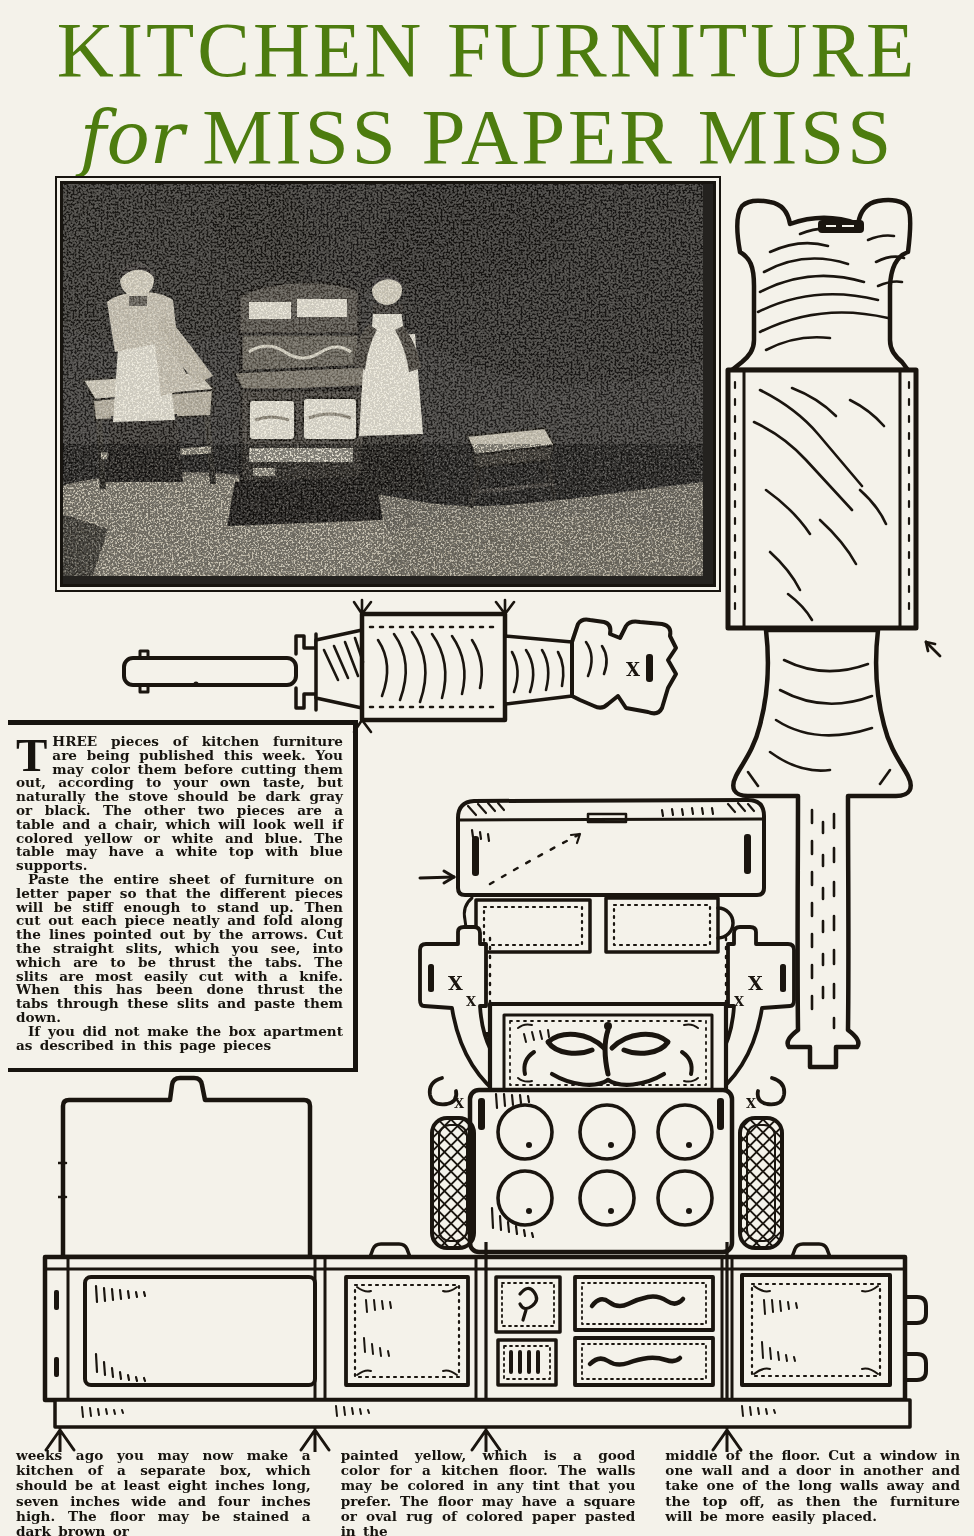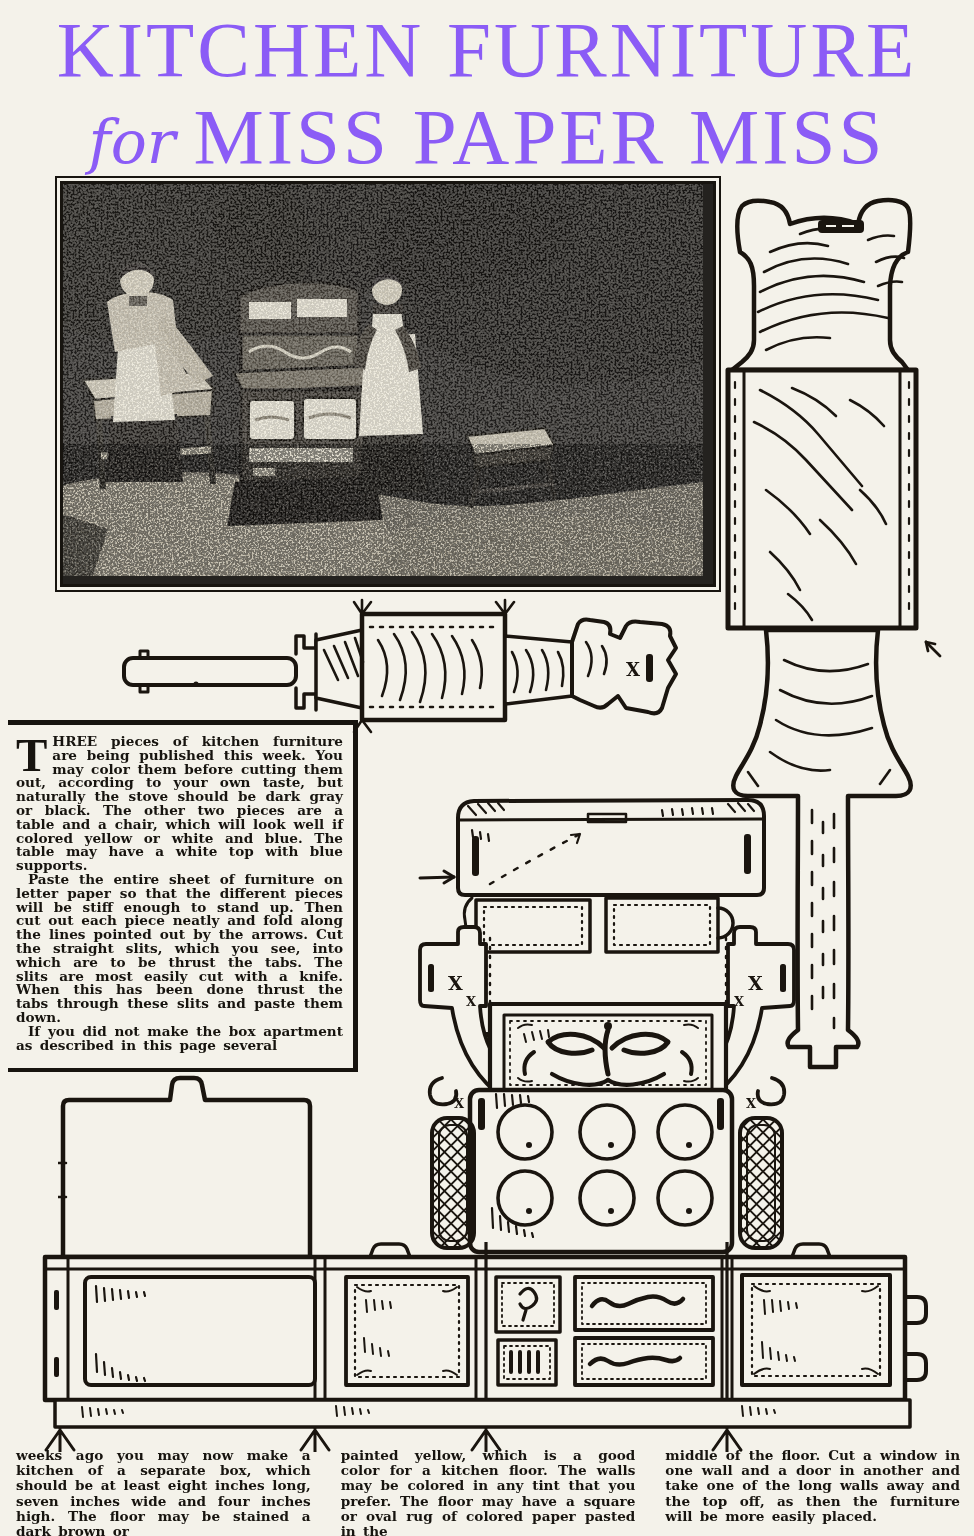--- a/index.html
+++ b/index.html
@@ -3,24 +3,24 @@
 <meta charset="utf-8">
 <style>
   html,body{margin:0;padding:0;background:#d8d5cc;}
   .page{position:relative;width:974px;height:1536px;margin:0 auto;background:#f4f2ea;overflow:hidden;
         font-family:"DejaVu Serif","Liberation Serif",serif;color:#17140f;}
   svg{display:block}
   .abs{position:absolute}
 
   
   .masthead{position:absolute;top:10px;left:0;width:100%;text-align:center;line-height:1;
-            font-family:"Liberation Serif",serif;color:#8b5cf6;}
+            font-family:"Liberation Serif",serif;color:#4d7c0f;}
   .t1{font-size:79px;letter-spacing:3px;font-weight:500;white-space:nowrap;}
   .t2{font-size:79px;letter-spacing:3px;font-weight:500;white-space:nowrap;margin-top:8px;}
-  .t2 .for{font-style:italic;font-size:60px;letter-spacing:0;text-transform:none;margin-right:18px;font-family:"DejaVu Serif",serif;}
+  .t2 .for{font-style:italic;font-size:72px;letter-spacing:0;text-transform:none;margin-right:18px;font-family:"DejaVu Serif",serif;}
 
   
   .photoframe{position:absolute;left:55px;top:176px;width:656px;height:406px;border:2px solid #17140f;padding:3px;background:#f4f2ea;}
   .photoinner{width:100%;height:100%;border:3px solid #17140f;box-sizing:border-box;overflow:hidden;background:#24221f;}
 
   
   .article{position:absolute;left:8px;top:720px;width:350px;height:352px;box-sizing:border-box;
            border-top:5px solid #17140f;border-right:5px solid #17140f;border-bottom:4px solid #17140f;
            padding:10px 10px 4px 8px;}
   .article p{margin:0;text-align:justify;font-size:13.6px;line-height:13.8px;font-weight:bold;word-spacing:2.5px;}
@@ -229,21 +229,21 @@
       <path d="M395,18 l-9,-12 M395,18 l0,-14 M395,18 l9,-12"></path>
       <path d="M252,124 l-8,12 M252,124 l9,12"></path>
     </g>
     <rect x="536" y="58" width="7" height="28" rx="3" fill="#1a150f"></rect>
     <text class="slit" x="516" y="80" font-size="18">X</text>
   </svg>
 
   <div class="article">
     <p class="p1"><span class="dropcap">T</span><span>HREE pieces of kitchen furniture are being published this week. You may color them before cutting them out, according to your own taste, but naturally the stove should be dark gray or black. The other two pieces are a table and a chair, which will look well if colored yellow or white and blue. The table may have a white top with blue supports.</span></p>
     <p class="ind">Paste the entire sheet of furniture on letter paper so that the different pieces will be stiff enough to stand up. Then cut out each piece neatly and fold along the lines pointed out by the arrows. Cut the straight slits, which you see, into which are to be thrust the tabs. The slits are most easily cut with a knife. When this has been done thrust the tabs through these slits and paste them down.</p>
-    <p class="ind">If you did not make the box apartment as described in this page several</p>
+    <p class="ind">If you did not make the box apartment as described in this page pieces</p>
   </div>
 
   <svg class="abs" style="left:412px;top:788px" viewBox="0 0 390 482" width="390" height="482" role="img">
 
     <g class="ink" stroke-width="4">
       <path d="M46,30 Q46,14 62,13 L336,12 Q352,12 352,28 L352,100 Q352,107 345,107 L53,107 Q46,107 46,100 Z" fill="#f4f2ea"></path>
       <line x1="48" y1="32" x2="350" y2="31" stroke-width="3"></line>
       <rect x="176" y="26" width="38" height="8" stroke-width="2.5"></rect>
     </g>
     <g class="ink" stroke-width="2.2">

